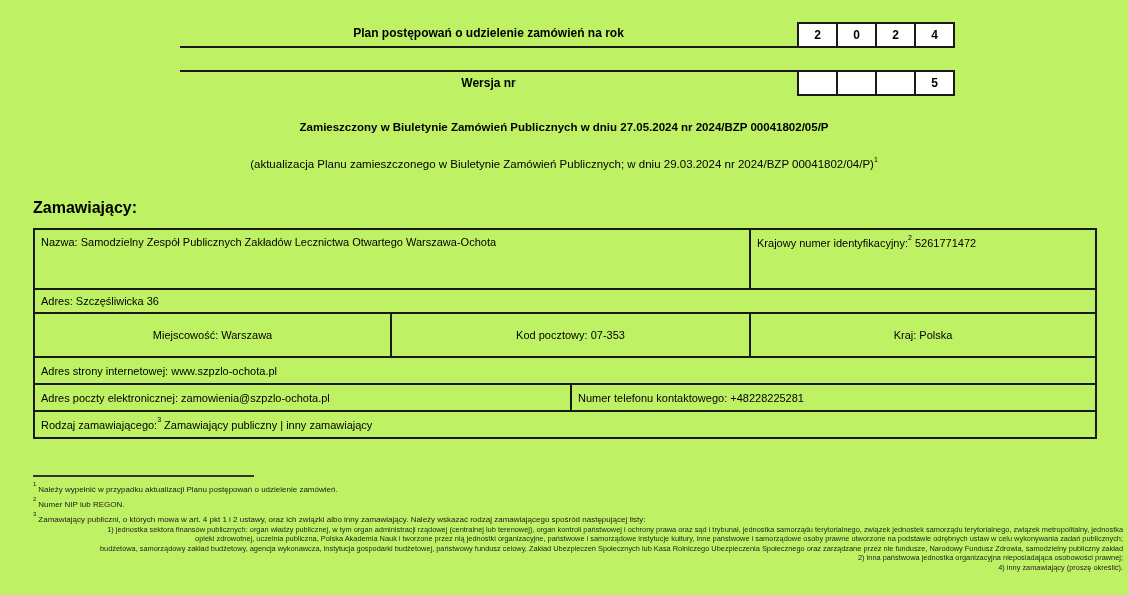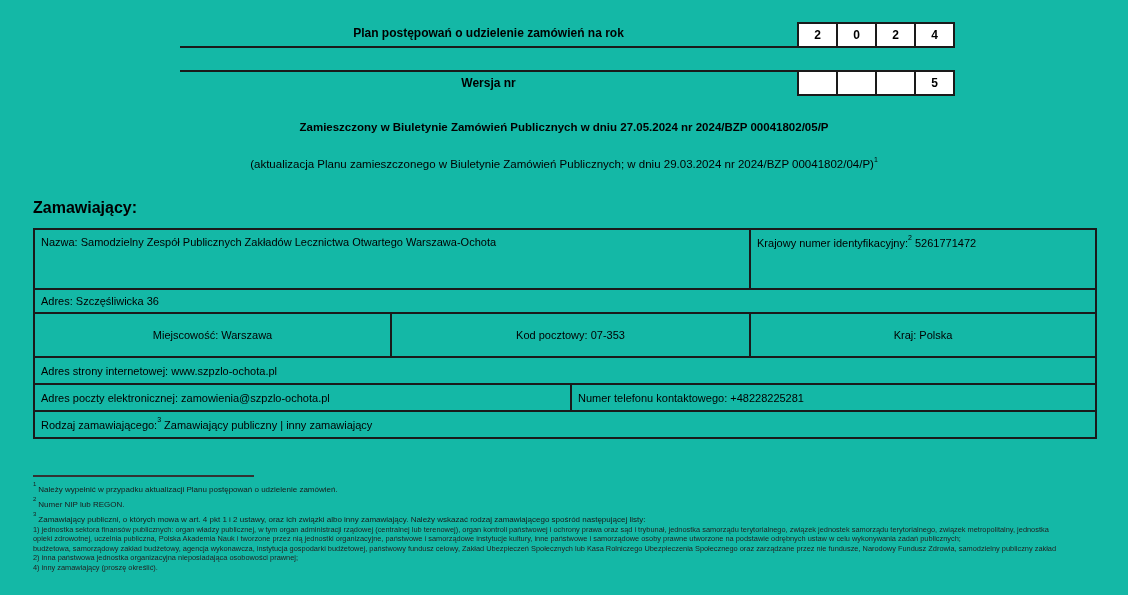--- a/index.html
+++ b/index.html
@@ -1,18 +1,18 @@
 <!DOCTYPE html>
 <html><head>
 <meta charset="utf-8">
 <style>
   * { margin:0; padding:0; box-sizing:border-box; }
   html,body { background:#ffffff; }
   body { font-family:"Liberation Sans", sans-serif; color:#000; }
-  #page { position:relative; width:1128px; height:595px; background:#14b8a6; overflow:hidden; }
+  #page { position:relative; width:1128px; height:595px; background:#bef264; overflow:hidden; }
 
   
   .hdr-label { position:absolute; left:180px; width:617px; text-align:center;
                font-weight:bold; font-size:12px; }
   #plan-title { top:26px; }
   #version-title { top:76px; }
   .hdr-rule { position:absolute; left:180px; width:619px; height:2px; background:#1a1a1a; }
   #plan-rule { top:46px; }
   #version-rule { top:70px; }
   .box-row { position:absolute; left:797px; display:flex; }
@@ -47,21 +47,21 @@
   #authority-table .after-sup { margin-left:3px; }
 
   
   #footnote-rule { position:absolute; left:33px; top:475px; width:221px; height:2px; background:#333; }
   .fn { position:absolute; left:33px; width:1070px; font-size:8px; color:#1a1a1a; white-space:nowrap; }
   .fn sup { font-size:6px; position:relative; top:-2px; margin-right:2px; }
   #fn-1 { top:483px; }
   #fn-2 { top:498px; }
   #fn-3 { top:513px; }
   #footnote-list { position:absolute; left:33px; top:525px; width:1090px;
-                   font-size:7.4px; color:#222; }
+                   font-size:7.4px; color:#222;text-align:right; }
   #footnote-list .fn-list-line { line-height:9.4px; white-space:nowrap; }
 </style>
 </head>
 <body>
 
 <div id="page">
 
   <div class="hdr-label" id="plan-title">Plan postępowań o udzielenie zamówień na rok</div>
   <div class="hdr-rule" id="plan-rule"></div>
   <div class="box-row" id="year-boxes">

